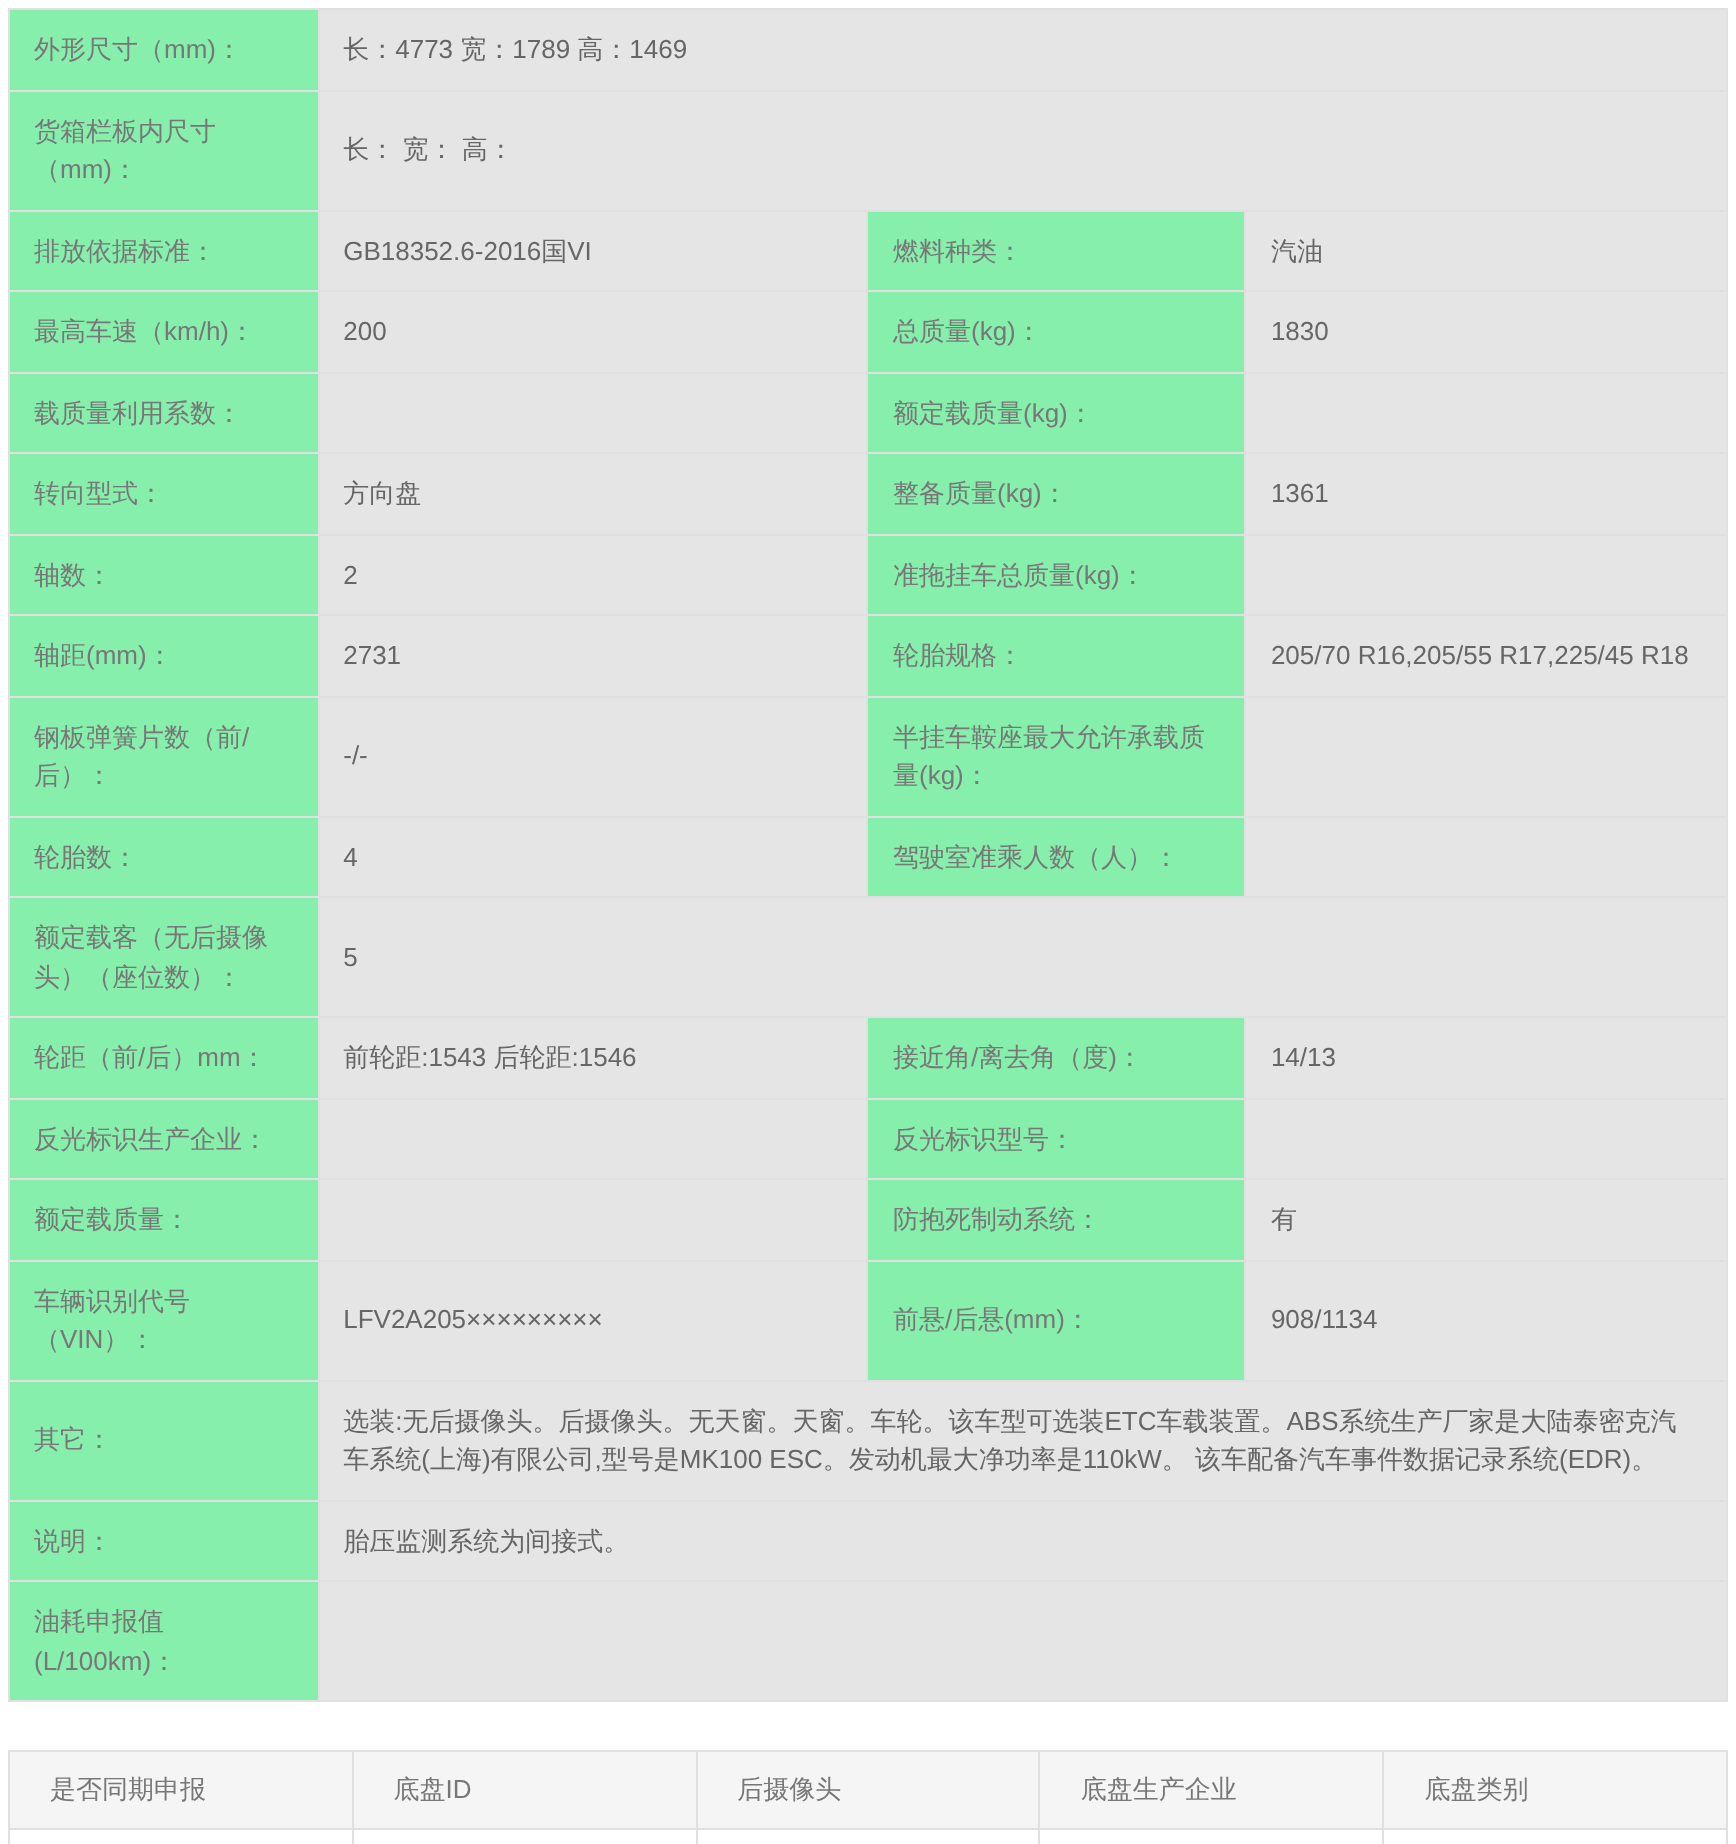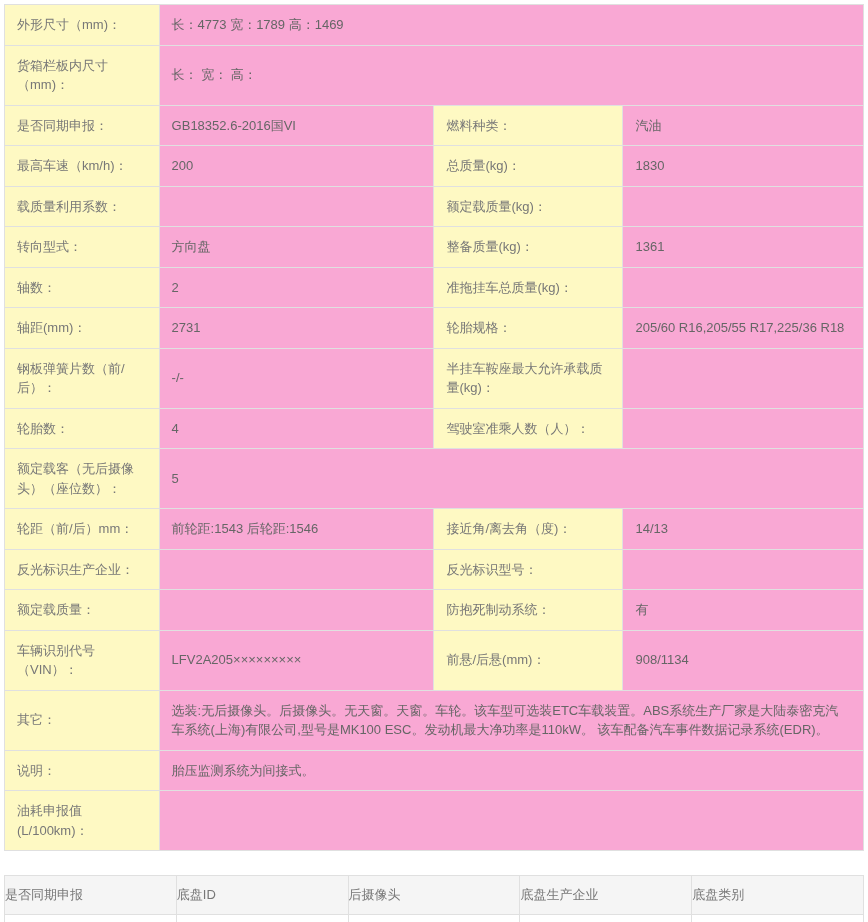--- a/index.html
+++ b/index.html
@@ -17,32 +17,32 @@
     table-layout: fixed;
   }
   td {
     border: 1px solid #e0e0e0;
     padding: 10px 12px;
     vertical-align: middle;
     word-wrap: break-word;
     line-height: 1.5;
   }
   td.label {
-    background: #fef9c3;
+    background: #86efac;
     color: #777;
   }
   td.val {
-    background: #f9a8d4;
+    background: #e5e5e5;
     color: #666;
   }
   .sp { height: 24px; }
   table.sub th {
     background: #f5f5f5;
     border: 1px solid #e0e0e0;
-    padding: 10px 0;
+    padding: 10px 20px;
     text-align: left;
     font-weight: normal;
     color: #777;
   }
   table.sub td {
     background: #fff;
   }
 </style>
 </head>
 <body>
@@ -57,21 +57,21 @@
 <tbody>
       <tr>
         <td class="label">外形尺寸（mm)：</td>
         <td class="val" colspan="3">长：4773 宽：1789 高：1469</td>
       </tr>
 <tr>
         <td class="label">货箱栏板内尺寸（mm)：</td>
         <td class="val" colspan="3">长： 宽： 高：</td>
       </tr>
 <tr>
-        <td class="label">是否同期申报：</td>
+        <td class="label">排放依据标准：</td>
         <td class="val">GB18352.6-2016国VI</td>
         <td class="label">燃料种类：</td>
         <td class="val">汽油</td>
       </tr>
 <tr>
         <td class="label">最高车速（km/h)：</td>
         <td class="val">200</td>
         <td class="label">总质量(kg)：</td>
         <td class="val">1830</td>
       </tr>
@@ -90,21 +90,21 @@
 <tr>
         <td class="label">轴数：</td>
         <td class="val">2</td>
         <td class="label">准拖挂车总质量(kg)：</td>
         <td class="val"></td>
       </tr>
 <tr>
         <td class="label">轴距(mm)：</td>
         <td class="val">2731</td>
         <td class="label">轮胎规格：</td>
-        <td class="val">205/60 R16,205/55 R17,225/36 R18</td>
+        <td class="val">205/70 R16,205/55 R17,225/45 R18</td>
       </tr>
 <tr>
         <td class="label">钢板弹簧片数（前/后）：</td>
         <td class="val">-/-</td>
         <td class="label">半挂车鞍座最大允许承载质量(kg)：</td>
         <td class="val"></td>
       </tr>
 <tr>
         <td class="label">轮胎数：</td>
         <td class="val">4</td>

